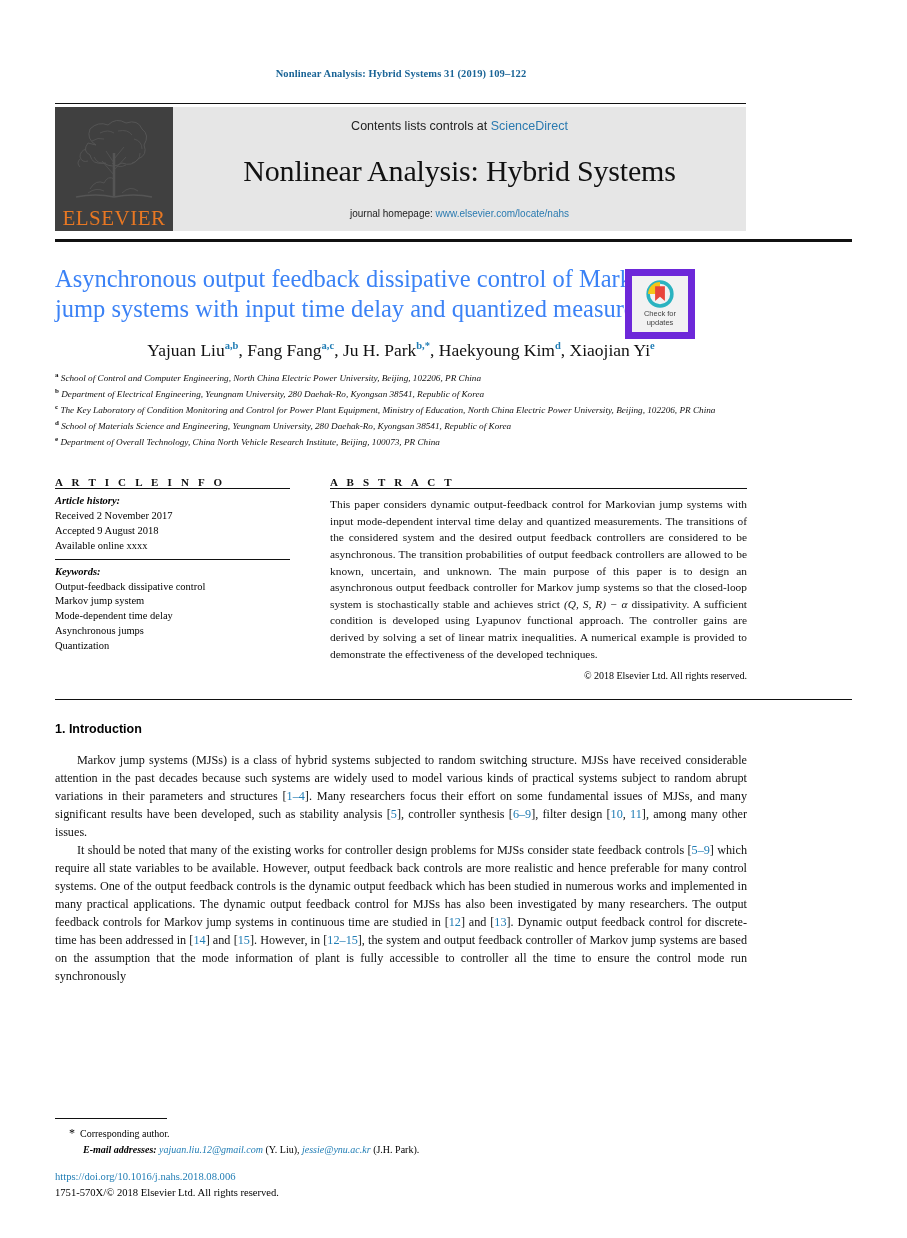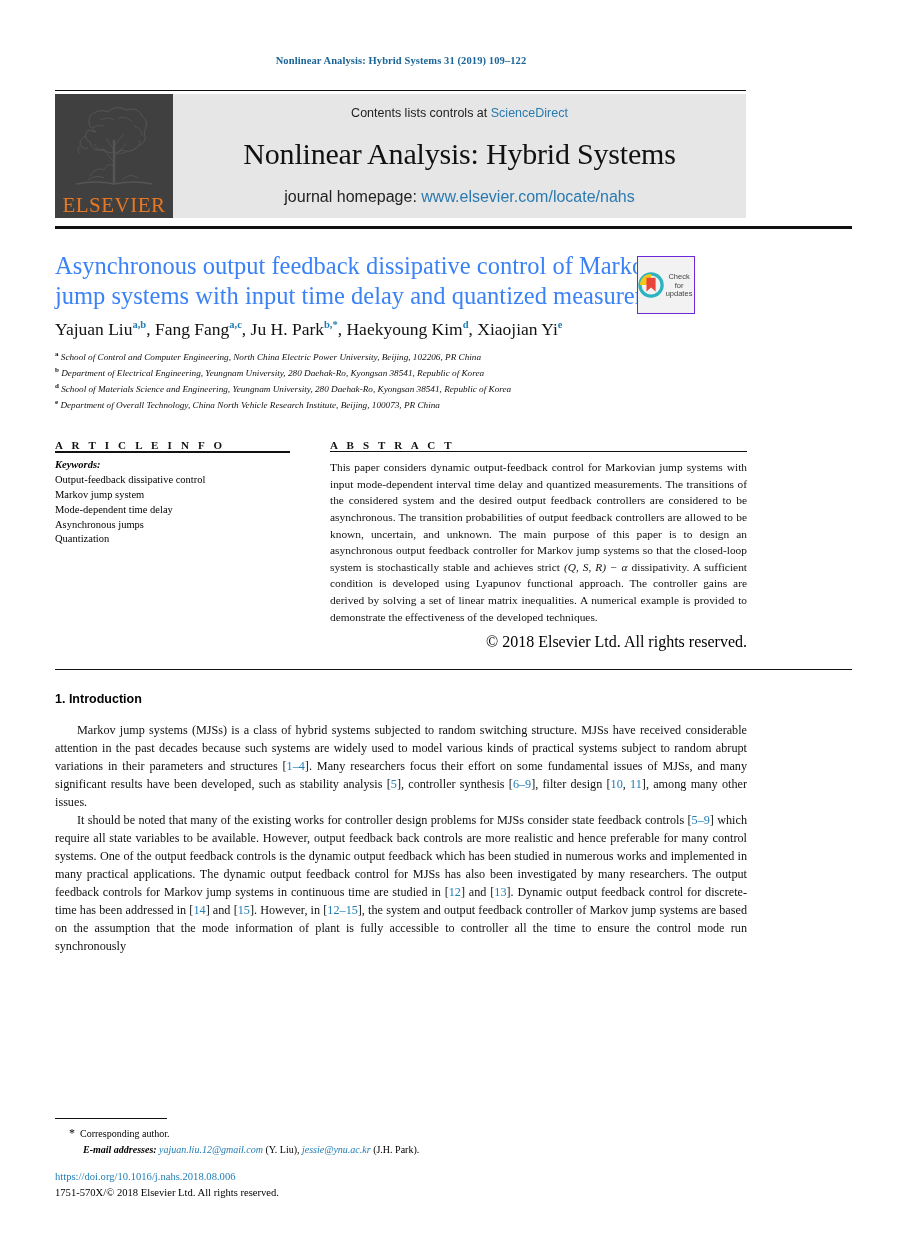--- a/index.html
+++ b/index.html
@@ -13,21 +13,21 @@
     font-family: "Liberation Serif", "DejaVu Serif", serif;
     color: #000000;
     position: relative;
     overflow: hidden;
   }
   .page {
     width: 802px;
     height: 1238px;
     position: relative;
     box-sizing: border-box;
-    padding: 3px 55px;
+    padding: 16px 55px;
   }
 
   
   .running-head {
     text-align: center;
     color: #1a6496;
     font-size: 10.5px;
     font-weight: bold;
     letter-spacing: .1px;
     padding-top: 52px;
@@ -89,21 +89,21 @@
     color: #222;
   }
   .contents-line .sd-link { color: #2a7ab0; }
   .journal-title {
     font-family: "Liberation Serif", serif;
     font-size: 30px;
     color: #111;
     letter-spacing: -.2px;
   }
   .homepage-line {
-    font-size: 16px;
+    font-size: 10px;
     color: #222;
   }
   .homepage-line .hp-link { color: #2a7ab0; }
 
   .cover-thumb {
     position: absolute;
     top: 2px;
     right: 0;
     width: 88px;
     height: 122px;
@@ -198,39 +198,41 @@
     max-width: 640px;
     margin: 0;
   }
   .crossmark {
     position: absolute;
     right: 52px;
     top: 5px;
     width: 56px;
     height: 56px;
     background: #f2f2f2;
-    border: 1px solid #6d28d9;
-    display: flex;
+    border: 7px solid #6d28d9;
+    display: flex;
+    flex-direction: column;
     align-items: center;
     justify-content: center;
     font-family: "Liberation Sans", sans-serif;
   }
   .crossmark-label {
     font-size: 7.5px;
     color: #444;
     line-height: 1.15;
     text-align: center;
     margin-top: 2px;
   }
 
   .authors {
-    margin-top: 8px;
+    margin-top: 16px;
     font-family: "Liberation Serif", serif;
     font-size: 17.5px;
     color: #111;
+    text-align: center;
   }
   .authors sup { color: #1f7cb4; font-size: 10.5px; font-weight: bold; }
 
   .affils {
     margin-top: 9px;
     font-family: "Liberation Serif", serif;
     font-size: 9.2px;
     font-style: italic;
     line-height: 1.52;
     color: #111;
@@ -273,21 +275,21 @@
   .abstract-body {
     padding-top: 7px;
     font-size: 11.4px;
     line-height: 1.46;
     text-align: justify;
     color: #111;
   }
   .abstract-body .mathit { font-style: italic; }
   .copyright-line {
     text-align: right;
-    font-size: 16px;
+    font-size: 10px;
     margin-top: 8px;
     font-weight: 500;
   }
 
   .rule-after-abs {
     border-top: 1.2px solid #111;
     margin-top: 18px;
     width: 797px;
   }
 
@@ -394,30 +396,37 @@
       </div>
     </div>
 
     <div class="authors">
       <span><span>Yajuan Liu</span><sup>a,b</sup></span>, <span><span>Fang Fang</span><sup>a,c</sup></span>, <span><span>Ju H. Park</span><sup>b,*</sup></span>, <span><span>Haekyoung Kim</span><sup>d</sup></span>, <span><span>Xiaojian Yi</span><sup>e</sup></span>
     </div>
 
     <div class="affils">
       <div><span class="mark">a</span> <span>School of Control and Computer Engineering, North China Electric Power University, Beijing, 102206, PR China</span></div>
       <div><span class="mark">b</span> <span>Department of Electrical Engineering, Yeungnam University, 280 Daehak-Ro, Kyongsan  38541, Republic of Korea</span></div>
+      <div><span class="mark">c</span> <span>The Key Laboratory of Condition Monitoring and Control for Power Plant Equipment, Ministry of Education, North China Electric Power University, Beijing, 102206, PR China</span></div>
       <div><span class="mark">d</span> <span>School of Materials Science and Engineering, Yeungnam University, 280 Daehak-Ro, Kyongsan  38541, Republic of Korea</span></div>
       <div><span class="mark">e</span> <span>Department of Overall Technology, China North Vehicle Research Institute, Beijing, 100073, PR China</span></div>
     </div>
   </div>
 
   <div class="info-abs">
 
     <div class="col-info">
       <div class="sec-heading">A R T I C L E   I N F O</div>
       <div class="hr-thin"></div>
+      <div class="history">
+        <div class="lbl">Article history:</div>
+        <div>Received 2 November 2017</div>
+        <div>Accepted 9 August 2018</div>
+        <div>Available online xxxx</div>
+      </div>
       <div class="hr-thin"></div>
       <div class="keywords">
         <div class="lbl">Keywords:</div>
         <div>Output-feedback dissipative control</div>
         <div>Markov jump system</div>
         <div>Mode-dependent time delay</div>
         <div>Asynchronous jumps</div>
         <div>Quantization</div>
       </div>
     </div>

